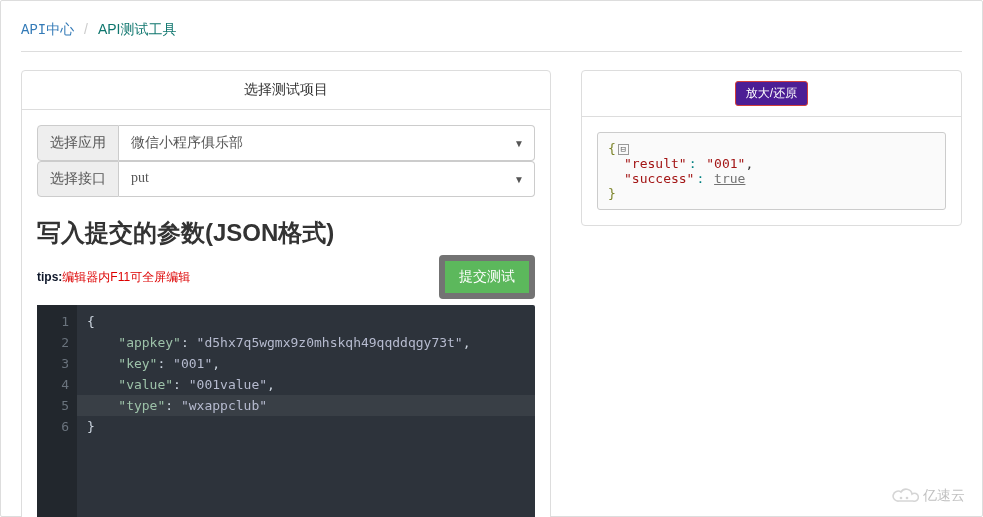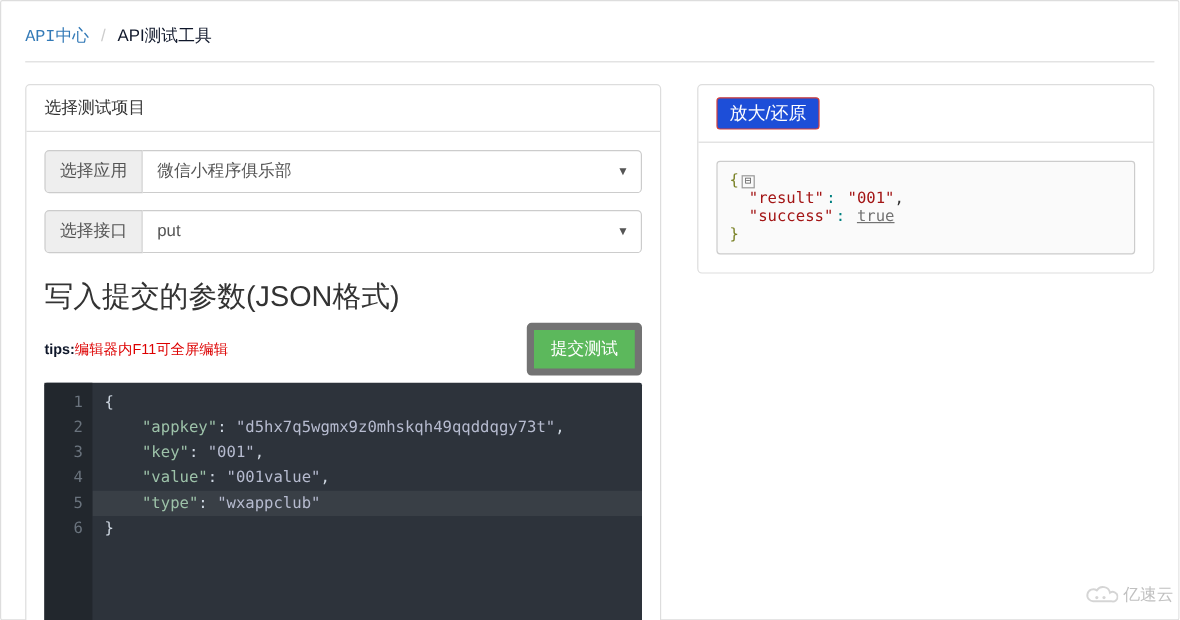--- a/index.html
+++ b/index.html
@@ -1,58 +1,58 @@
 <!DOCTYPE html>
 <html><head>
   <meta charset="utf-8">
   <style>
     * { box-sizing: border-box; margin: 0; padding: 0; }
     body { font-family: "Helvetica Neue", Helvetica, Arial, sans-serif; font-size: 14px; color: #333; background: #fff; width: 983px; height: 517px; position: relative; }
     .container { padding: 10px 20px 0 20px; border: 1px solid #ddd; border-radius: 2px; margin: 0; height: 100%; }
     .breadcrumb { padding: 10px 0 12px 0; border-bottom: 1px solid #ddd; margin-bottom: 18px; color: #777; }
     .breadcrumb a { color: #337ab7; text-decoration: none; font-family: Liberation Mono, monospace; }
     .breadcrumb .sep { margin: 0 6px; color: #ccc; }
-    .breadcrumb .current { color: #0f172a; }
+    .breadcrumb .current { color: #0f766e; }
     .row { display: flex; gap: 30px; }
     .col-left { flex: 0 0 530px; }
     .col-right { flex: 1; }
     .panel { border: 1px solid #ddd; border-radius: 4px; background: #fff; }
-    .panel-heading { padding: 10px 15px; border-bottom: 1px solid #ddd; font-size: 14px; display: flex; justify-content: flex-start; align-items: center; }
+    .panel-heading { padding: 10px 15px; border-bottom: 1px solid #ddd; font-size: 14px; display: flex; justify-content: center; align-items: center; }
     .panel-body { padding: 15px; }
-    .input-group { display: flex; margin-bottom: 14px; }
+    .input-group { display: flex; }
     .input-group-addon { background: #eee; border: 1px solid #ccc; padding: 8px 12px; border-radius: 4px 0 0 4px; font-size: 14px; color: #555; white-space: nowrap; }
-    .select-wrap { flex: 1; position: relative; border: 1px solid #ccc; border-left: 0; border-radius: 0 4px 4px 0; background: #fff; }
+    .select-wrap { flex: 1; position: relative; border: 1px solid #ccc; border-left: 0; border-radius: 0 4px 4px 0; background: #fff; font-family: Liberation Serif, serif; }
     .select-wrap .select-value { padding: 8px 24px 8px 12px; color: #555; font-size: 14px; }
     .select-wrap .caret { position: absolute; right: 10px; top: 50%; transform: translateY(-50%); font-size: 10px; color: #555; }
-    .section-title { font-size: 24px; font-weight: 400; margin: 20px 0 6px 0; color: #333; }
+    .section-title { font-size: 24px; font-weight: 700; margin: 20px 0 6px 0; color: #333; }
     .tips-row { display: flex; justify-content: space-between; align-items: center; margin-bottom: 6px; }
     .tips { font-size: 12px; }
     .tips-label { color: #0f172a; font-weight: bold; }
     .tips-text { color: #d00; }
     .btn-submit { background: #5cb85c; border: 6px solid #737373; color: #fff; padding: 7px 14px; border-radius: 4px; cursor: pointer; font-size: 14px; }
-    .btn-toggle { background: #1d4ed8; border: 1px solid #d43f3a; color: #fff; padding: 3px 10px; border-radius: 3px; cursor: pointer; font-size: 15px; }
+    .btn-toggle { background: #4c1d95; border: 1px solid #d43f3a; color: #fff; padding: 3px 10px; border-radius: 3px; cursor: pointer; font-size: 12px; }
     .editor { background: #2d333b; border-radius: 2px 2px 0 0; font-family: "Menlo","Consolas",monospace; font-size: 13px; height: 220px; display: flex; }
     .gutter { background: #22272d; color: #6a737d; text-align: right; padding: 6px 8px 6px 14px; user-select: none; width: 40px; }
     .gutter div { height: 21px; line-height: 21px; }
     .code { padding: 6px 10px; color: #cdd6e0; flex: 1; overflow: hidden; }
     .code .line { height: 21px; line-height: 21px; white-space: pre; }
     .code .hl { background: rgba(255,255,255,0.06); margin: 0 -10px; padding: 0 10px; }
     .key { color: #9dc2a9; }
     .str { color: #b6bbcf; }
     .punc { color: #cdd6e0; }
     .result-box { border: 1px solid #ccc; border-radius: 3px; padding: 8px 10px; font-family: "Menlo","Consolas",monospace; font-size: 13px; background: #fafafa; }
     .r-brace { color: #7a8227; }
     .r-key { color: #a31515; }
     .r-str { color: #a31515; }
     .r-colon { color: teal; margin: 0 2px; }
     .r-bool { color: #737373; text-decoration: underline; }
     .r-punc { color: #333; }
     .r-indent { margin-left: 16px; }
     .toggle-node { display: inline-block; width: 11px; height: 11px; border: 1px solid #999; text-align: center; line-height: 9px; font-size: 9px; color: #555; margin-left: 2px; cursor: pointer; vertical-align: 1px; }
-    .watermark { position: absolute; right: 5px; bottom: 12px; color: #c0c0c0; font-size: 14px; display: flex; align-items: center; gap: 4px; }
+    .watermark { position: absolute; right: 18px; bottom: 12px; color: #c0c0c0; font-size: 14px; display: flex; align-items: center; gap: 4px; }
     .watermark svg { opacity: 0.65; }
   </style>
 </head>
 <body>
 
 <div class="container">
   <div class="breadcrumb">
     <a href="#">API中心</a>
     <span class="sep">/</span>
     <span class="current">API测试工具</span>

